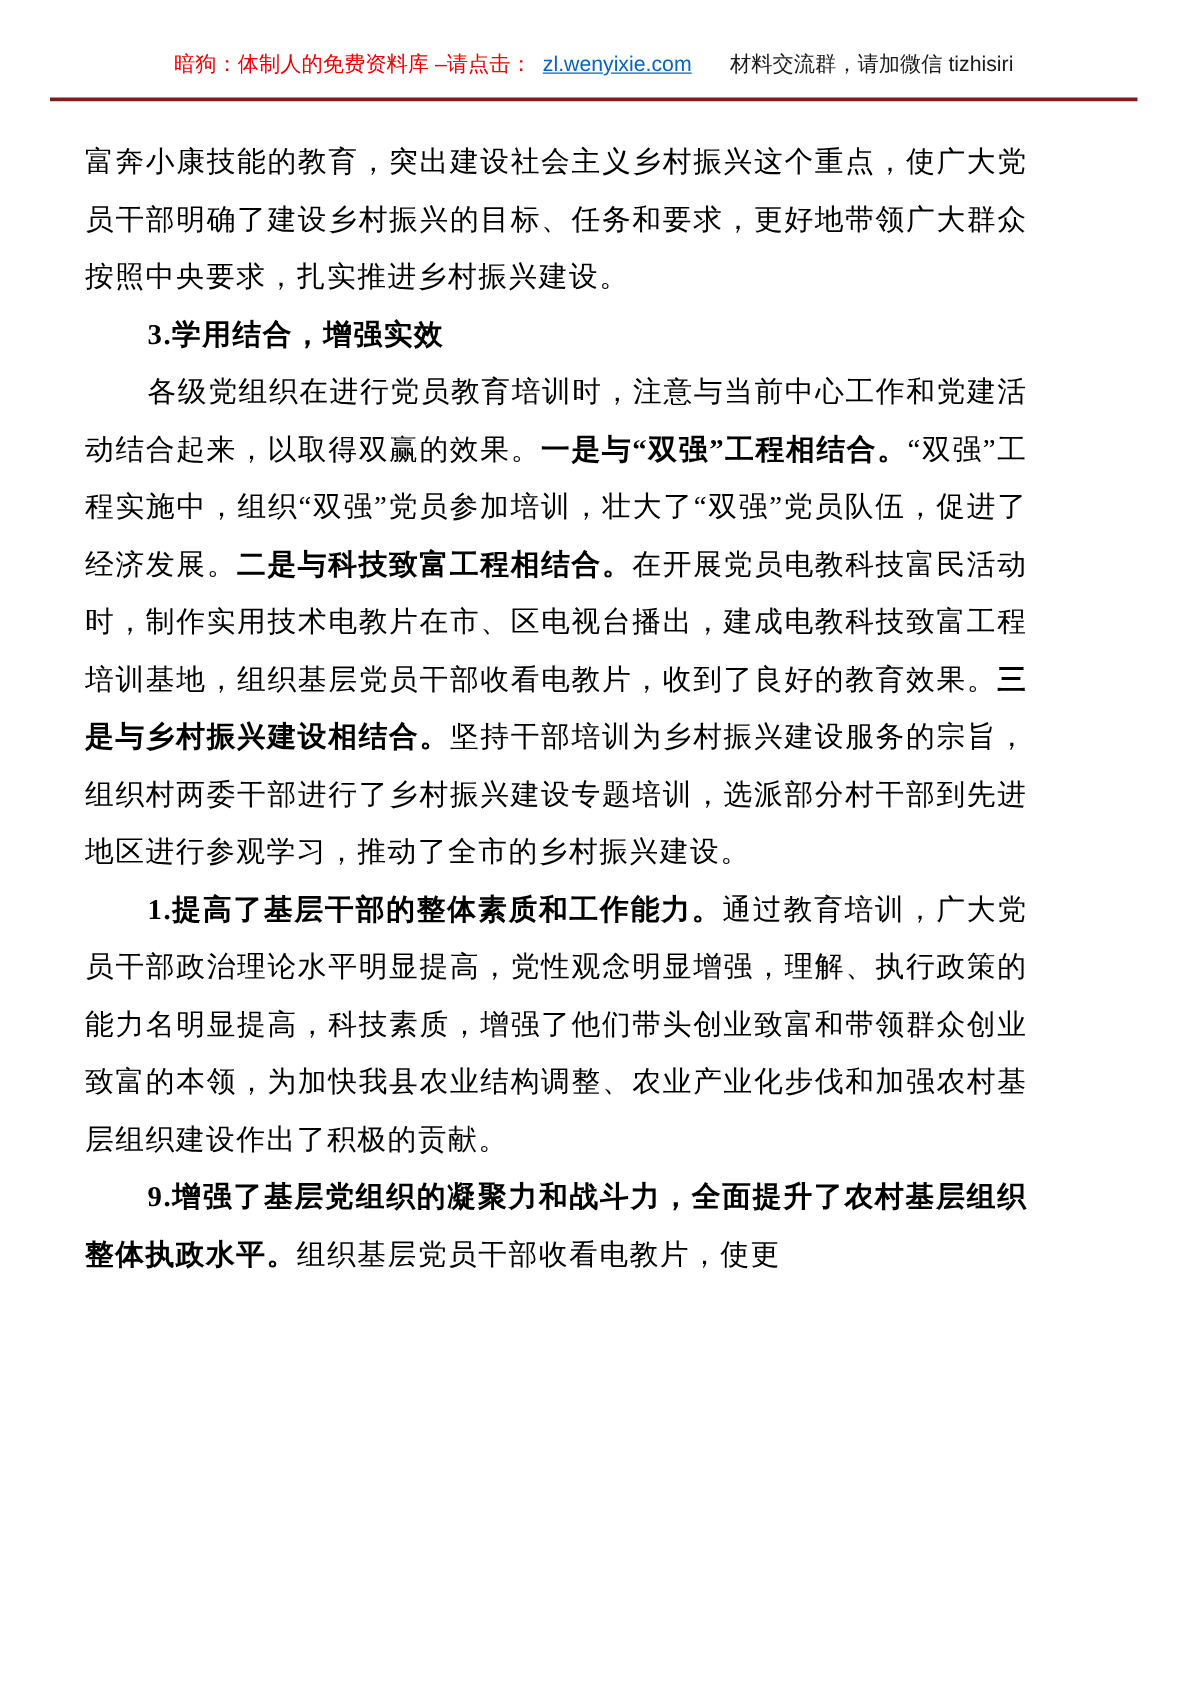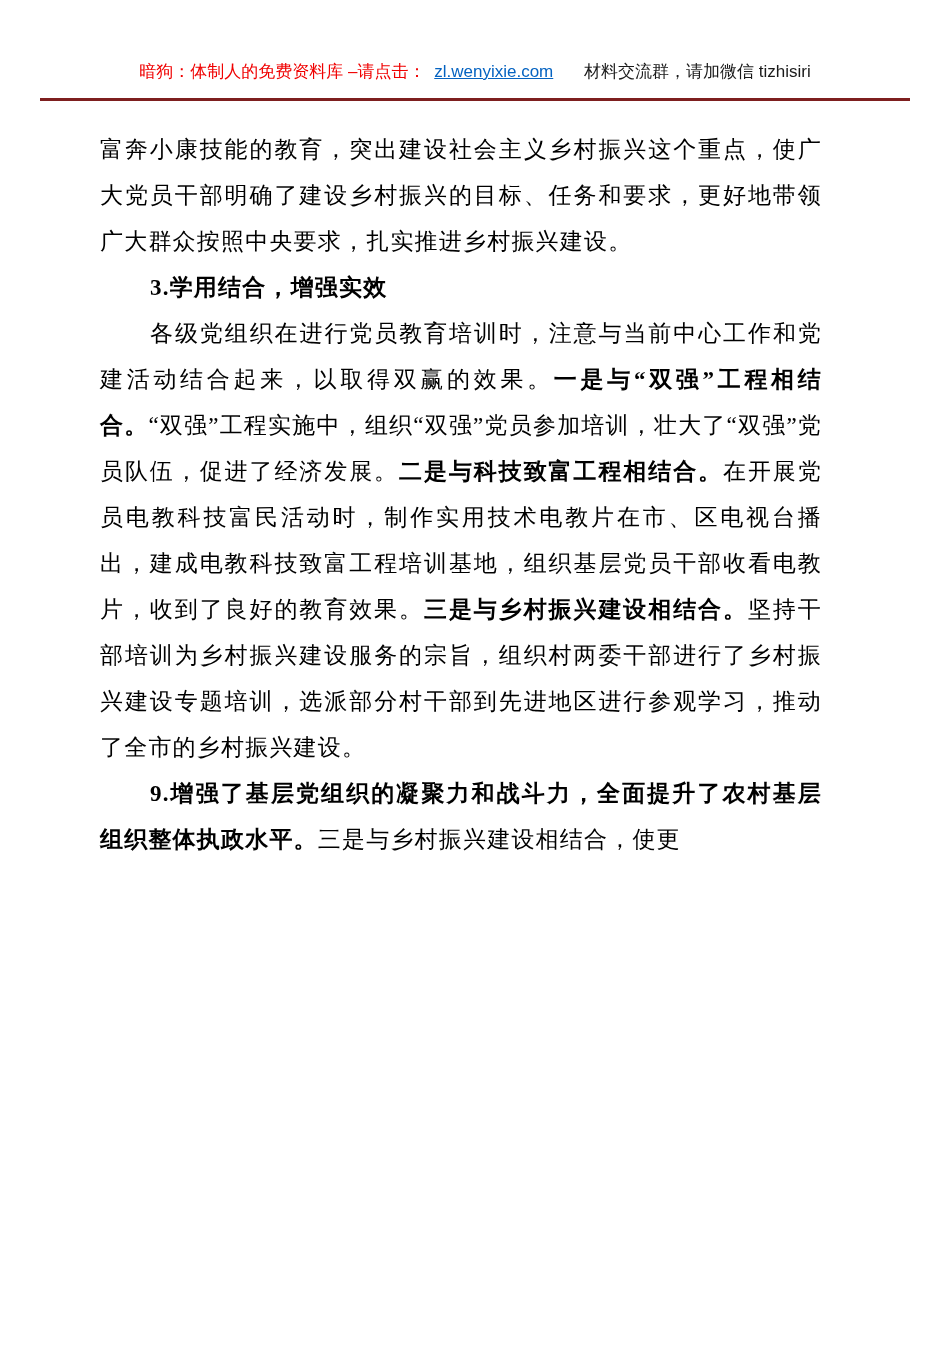--- a/index.html
+++ b/index.html
@@ -9,21 +9,21 @@
   body {
     width: 950px;
     height: 1346px;
     background: #ffffff;
     color: #000000;
     font-family: "Liberation Serif", serif;
     position: relative;
     overflow: hidden;
   }
   .page-header {
-    padding-top: 60px;
+    padding-top: 40px;
     text-align: center;
     font-family: "Liberation Sans", sans-serif;
     font-size: 17px;
     white-space: nowrap;
   }
   .page-header .red-label {
     color: var(--red, #f00000);
   }
   .page-header .click-hint {
     color: var(--red, #f00000);
@@ -37,21 +37,21 @@
   .page-header .contact {
     color: #1a1a1a;
     margin-left: 26px;
   }
   .header-rule {
     margin: 15px 40px 0 40px;
     border-bottom: 3px solid var(--rule, #7e1f1f);
     height: 0;
   }
   .doc-body {
-    margin: 26px 128px 0 100px;
+    margin: 26px 128px 0 68px;
     font-size: 23px;
     line-height: 46px;
     letter-spacing: 1.2px;
     text-align: justify;
     text-justify: inter-ideograph;
   }
   .para {
     margin: 0;
     text-indent: 50px;
   }
@@ -81,18 +81,21 @@
 
   <p class="para">
     <span class="run-bold">3.学用结合，增强实效</span>
   </p>
 
   <p class="para">
     <span>各级党组织在进行党员教育培训时，注意与当前中心工作和党建活动结合起来，以取得双赢的效果。</span><span class="run-bold">一是与“双强”工程相结合。</span><span>“双强”工程实施中，组织“双强”党员参加培训，壮大了“双强”党员队伍，促进了经济发展。</span><span class="run-bold">二是与科技致富工程相结合。</span><span>在开展党员电教科技富民活动时，制作实用技术电教片在市、区电视台播出，建成电教科技致富工程培训基地，组织基层党员干部收看电教片，收到了良好的教育效果。</span><span class="run-bold">三是与乡村振兴建设相结合。</span><span>坚持干部培训为乡村振兴建设服务的宗旨，组织村两委干部进行了乡村振兴建设专题培训，选派部分村干部到先进地区进行参观学习，推动了全市的乡村振兴建设。</span>
   </p>
 
 
+  <p class="para">
+    <span class="run-bold">1.提高了基层干部的整体素质和工作能力。</span><span>通过教育培训，广大党员干部政治理论水平明显提高，党性观念明显增强，理解、执行政策的能力名明显提高，科技素质，增强了他们带头创业致富和带领群众创业致富的本领，为加快我县农业结构调整、农业产业化步伐和加强农村基层组织建设作出了积极的贡献。</span>
+  </p>
 
   <p class="para">
-    <span class="run-bold">9.增强了基层党组织的凝聚力和战斗力，全面提升了农村基层组织整体执政水平。</span><span>三是与乡村振兴建设相结合，使更</span>
+    <span class="run-bold">9.增强了基层党组织的凝聚力和战斗力，全面提升了农村基层组织整体执政水平。</span><span>组织基层党员干部收看电教片，使更</span>
   </p>
 
 </div>
 
 </body></html>

